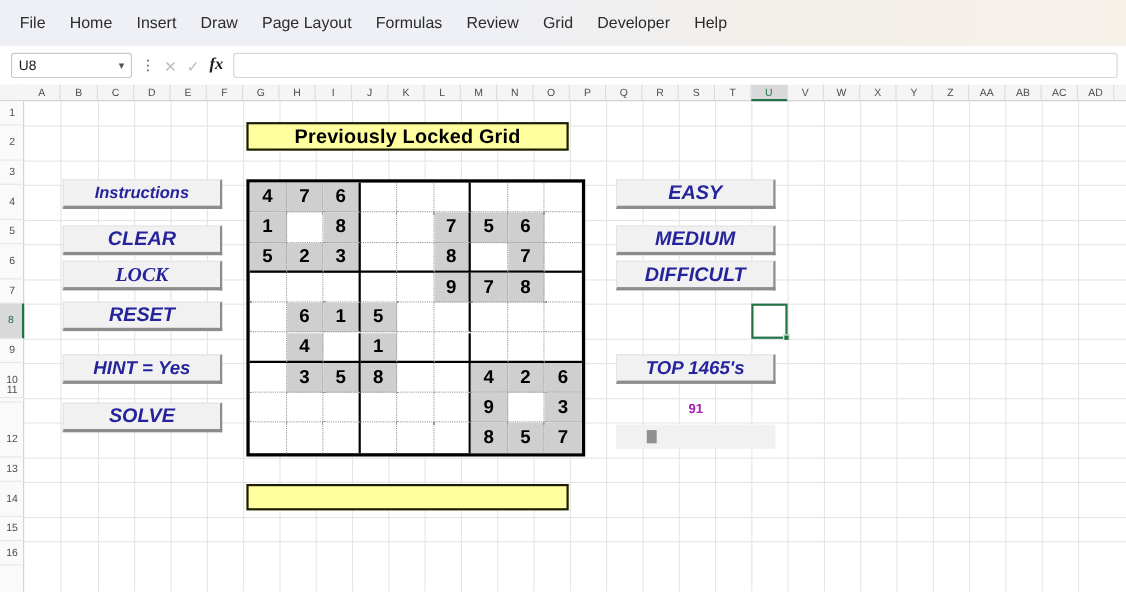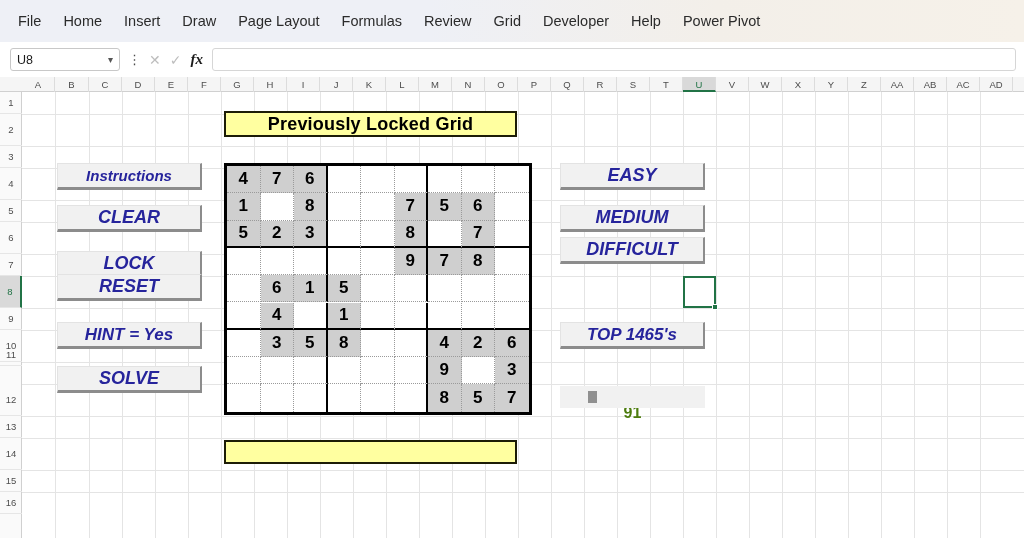--- a/index.html
+++ b/index.html
@@ -116,21 +116,21 @@
     border-bottom: 1px dotted #9a9a9a;
   }
   .scell.fill { background: #cfcfcf; }
   .scell.bR { border-right: 2px solid #000; }
   .scell.bB { border-bottom: 2px solid #000; }
   .scell.lastC { border-right: none; }
   .scell.lastR { border-bottom: none; }
 
   .counter {
     position: absolute; display: flex; align-items: center; justify-content: center;
-    font-size: 16px; font-weight: bold; color: #4d7c0f; margin-top: 42px;
+    font-size: 12px; font-weight: bold; color: #a21caf;
   }
   .graybox {
     position: absolute; background: #f1f1f1;
   }
   .graybox .sq { position: absolute; background: #909090; }
 </style>
 </head>
 <body>
 
 <div id="app">
@@ -139,21 +139,20 @@
       <div class="tab">File</div>
       <div class="tab">Home</div>
       <div class="tab">Insert</div>
       <div class="tab">Draw</div>
       <div class="tab">Page Layout</div>
       <div class="tab">Formulas</div>
       <div class="tab">Review</div>
       <div class="tab">Grid</div>
       <div class="tab">Developer</div>
       <div class="tab">Help</div>
-      <div class="tab">Power Pivot</div>
     </div>
 
   <div class="fbar">
     <div class="namebox">
       <span class="nb-txt">U8</span>
       <span class="chev">▾</span>
     </div>
     <div class="dots">⋮</div>
     <div class="fbtns">
       <span>✕</span>
@@ -265,21 +264,21 @@
         </div>
         <div class="banner" style="left: 202px; top: 348px; width: 293px; height: 24px; font-size: 15px;">
           <span></span>
         </div>
         <div class="btn" style="left: 35px; top: 71px; width: 145px; height: 27px; font-size: 15px;">
           <span>Instructions</span>
         </div>
         <div class="btn" style="left: 35px; top: 113px; width: 145px; height: 27px; font-size: 18px;">
           <span>CLEAR</span>
         </div>
-        <div class="btn" style="left: 35px; top: 159px; width: 145px; height: 27px; font-size: 18px;">
+        <div class="btn" style="left: 35px; top: 145px; width: 145px; height: 27px; font-size: 18px; font-family: Liberation Serif, serif;">
           <span>LOCK</span>
         </div>
         <div class="btn" style="left: 35px; top: 182px; width: 145px; height: 27px; font-size: 18px; align-items: center;">
           <span>RESET</span>
         </div>
         <div class="btn" style="left: 35px; top: 230px; width: 145px; height: 27px; font-size: 17px;">
           <span>HINT = Yes</span>
         </div>
         <div class="btn" style="left: 35px; top: 274px; width: 145px; height: 27px; font-size: 18px;">
           <span>SOLVE</span>

